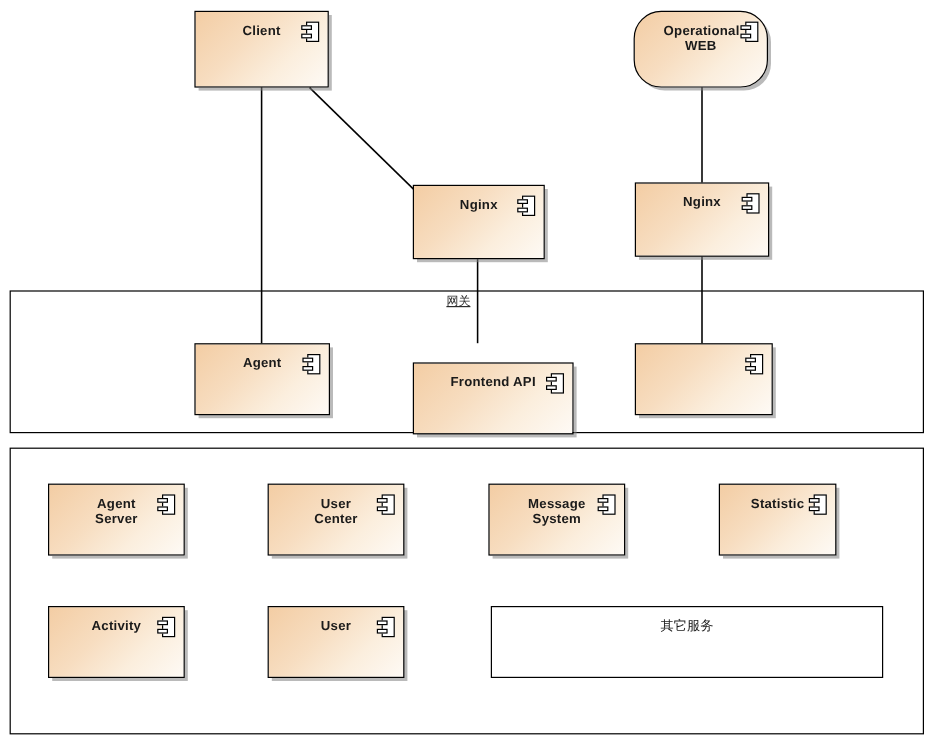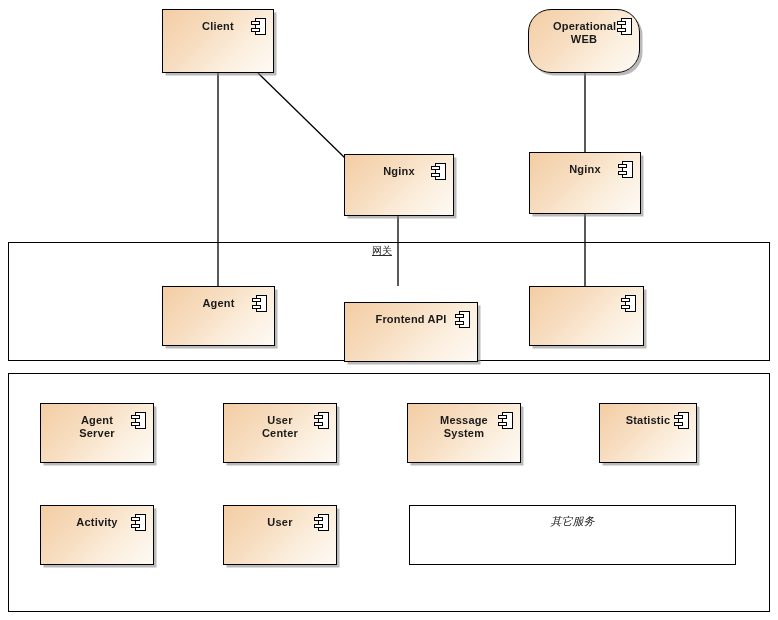--- a/index.html
+++ b/index.html
@@ -86,21 +86,20 @@
     background: transparent;
     text-decoration: underline;
   }
   
   .plainbox {
     position: absolute;
     box-sizing: border-box;
     border: 1.1px solid #000000;
     background: #ffffff;
     z-index: 4;
-    font-style: italic;
   }
   .plainbox .plabel {
     position: absolute;
     top: 8px;
     left: 0;
     right: 0;
     text-align: center;
     font-size: 11px;
     color: #1a1a1a;
   }

